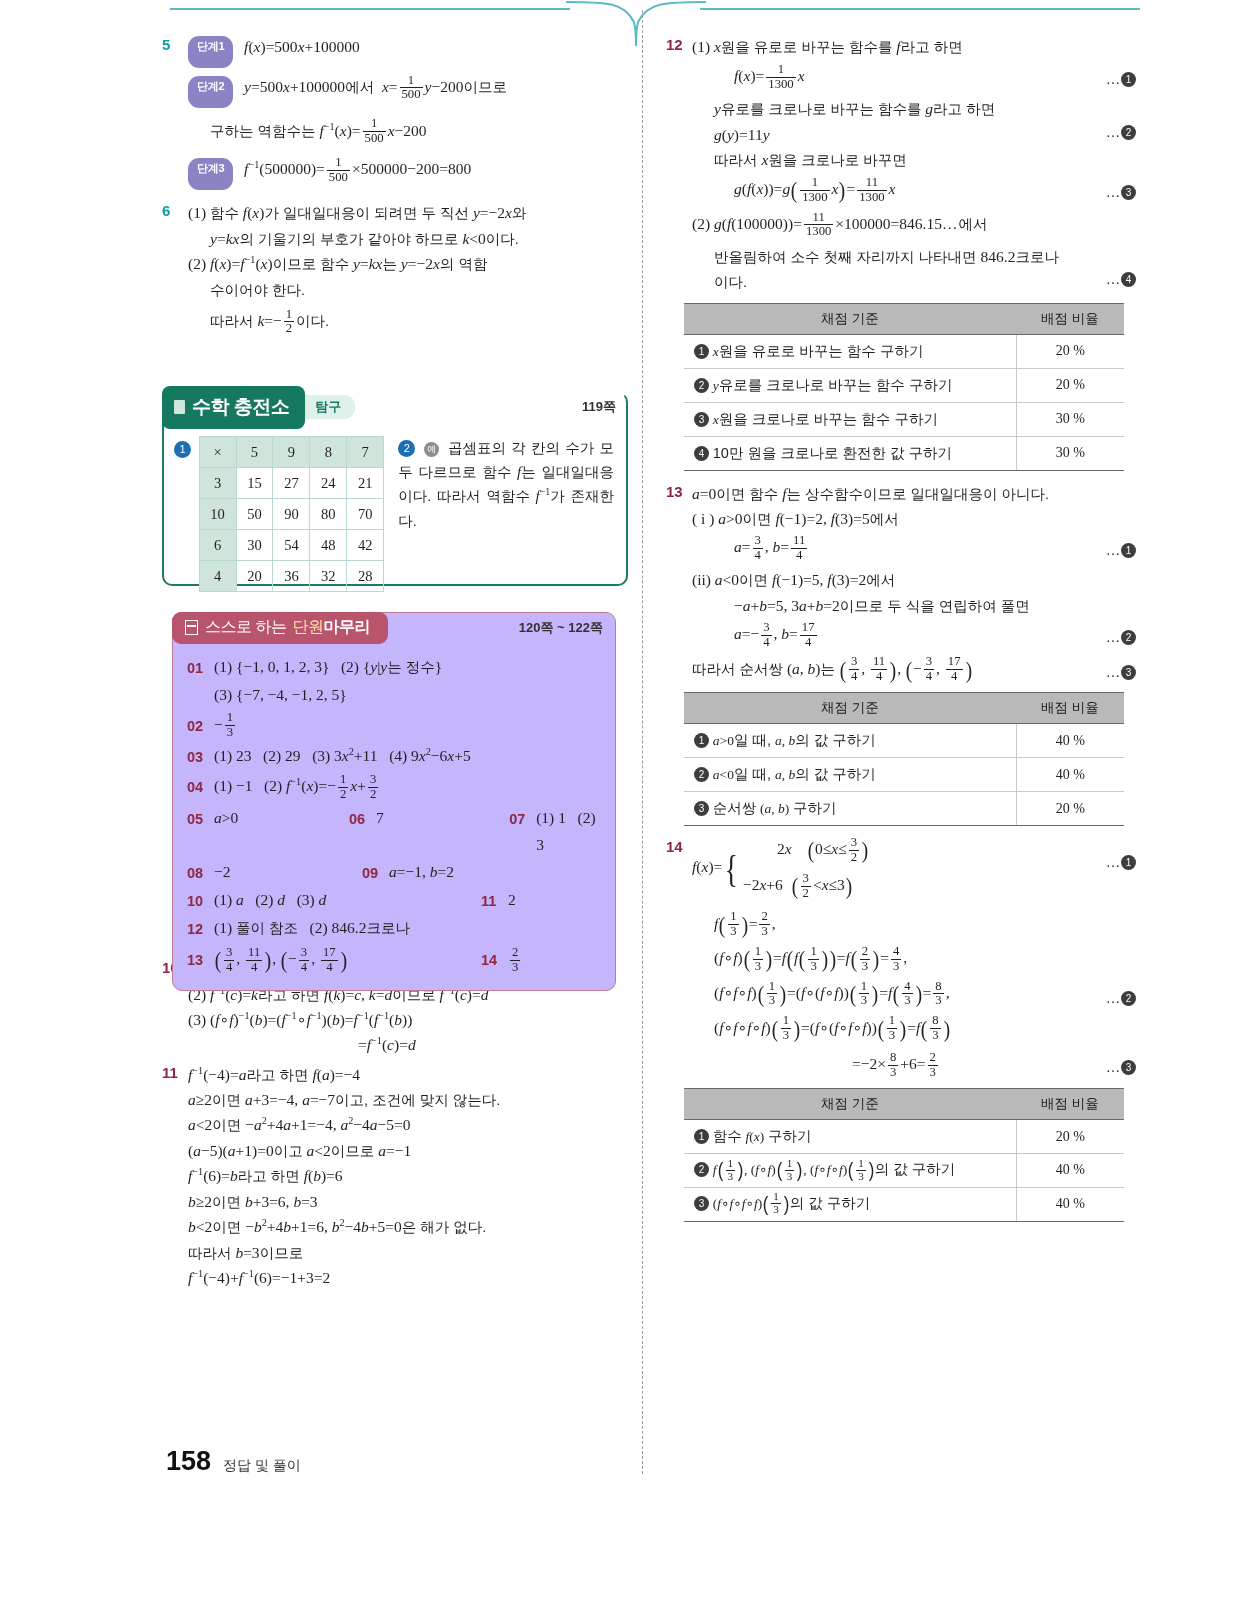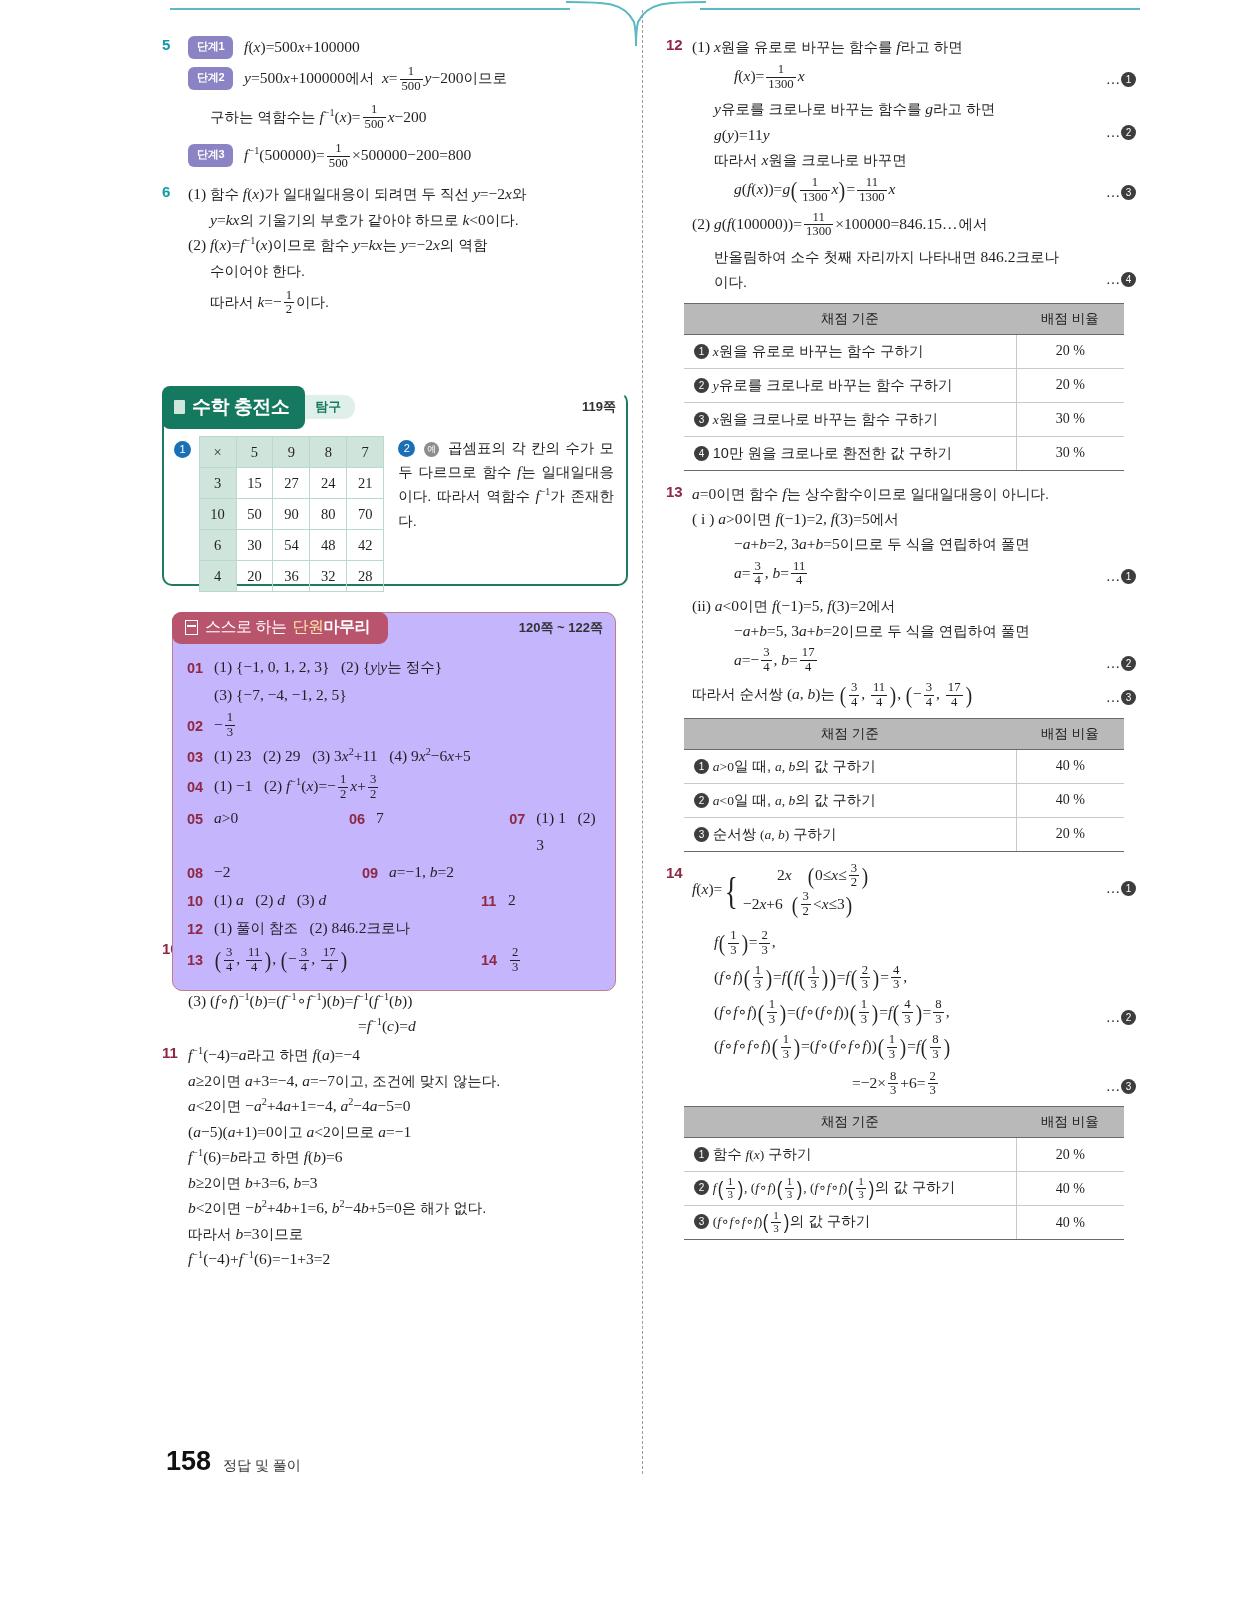--- a/index.html
+++ b/index.html
@@ -48,21 +48,21 @@
         margin:0 2px; position:relative; top:-0.04em;}
   .frac .num{border-bottom:1.1px solid #231f20; padding:0 2px;}
   .frac .den{padding:0 2px;}
 
   .paren-big{display:inline-block; font-size:1.55em; line-height:0.7;
              vertical-align:middle; font-style:normal; transform:scaleX(0.8);}
 
   
   .step{display:inline-block; background:#8b84c4; color:#fff;
         font-family:"Liberation Sans",sans-serif; font-size:11px; font-weight:bold;
-        border-radius:6px; padding:2px 9px 3px 9px; margin-right:7px;
+        border-radius:11px; padding:2px 9px 12px 9px; margin-right:7px;
         vertical-align:2px; letter-spacing:-0.3px;}
 
   
   .cnum{display:inline-block; width:15px; height:15px; line-height:15px;
         border-radius:50%; background:#3d3d3d; color:#fff; text-align:center;
         font-family:"Liberation Sans",sans-serif; font-size:10px;
         font-style:normal; vertical-align:1px;}
   .cnum.blue{background:#1b6fb5; width:17px; height:17px; line-height:17px; font-size:11px;}
   .cnum.gray{background:#8d8d8d;}
   .dots{display:inline-block; letter-spacing:1px;}
@@ -137,21 +137,21 @@
   
   .footer{position:absolute; left:166px; top:1446px; display:flex; align-items:baseline;}
   .footer .pg{font-family:"Liberation Sans",sans-serif; font-weight:bold;
         font-size:27px; color:#111;}
   .footer .lbl{font-family:"Liberation Sans",sans-serif; font-size:14px;
         color:#333; margin-left:12px;}
 
   .brace{display:inline-block; font-size:2.5em; line-height:0.55;
         vertical-align:middle; font-style:normal; transform:scaleX(0.7);}
   .cases{display:inline-flex; align-items:center; vertical-align:middle;}
-  .cases .rows{display:inline-flex; flex-direction:column; margin-left:2px;}
+  .cases .rows{display:inline-flex; flex-direction:column; gap:7px; margin-left:2px;}
 </style>
 </head>
 <body>
 
 <div class="page">
 
   <div class="top-rule left"></div>
   <div class="top-rule right"></div>
   <svg class="top-curve" viewBox="0 0 140 46">
     <path d="M0 2 C 40 2, 58 2, 68 22 C 70 30, 70 38, 70 46 C 70 38, 70 30, 72 22 C 82 2, 100 2, 140 2" fill="none" stroke="#5bb9c4" stroke-width="2"></path>
@@ -467,21 +467,20 @@
         <td class="pct">30 %</td>
       </tr>
     </tbody>
       </table>
 
     <div class="sol" style="margin-top:2px">
       <div class="sol-num maroon">13</div>
       <div class="sol-body">
         <div class="ln"><span class="m">a</span><span class="mu">=0</span><span class="ko">이면 함수</span> <span class="m">f</span><span class="ko">는 상수함수이므로 일대일대응이 아니다.</span></div>
         <div class="ln"><span class="mu">( i ) </span><span class="m">a</span><span class="mu">&gt;0</span><span class="ko">이면</span> <span class="m">f</span><span class="mu">(−1)=2, </span><span class="m">f</span><span class="mu">(3)=5</span><span class="ko">에서</span></div>
-        <div class="ln ind2"><span class="mu">−</span><span class="m">a</span><span class="mu">+</span><span class="m">b</span><span class="mu">=2, 3</span><span class="m">a</span><span class="mu">+</span><span class="m">b</span><span class="mu">=5</span><span class="ko">이므로 두 식을 연립하여 풀면</span></div>
         <div class="ln ind2 relrow" style="margin-top:3px">
           <span class="m">a</span><span class="mu">=</span><span class="frac">
               <span class="num mu">3</span>
               <span class="den mu">4</span>
             </span><span class="mu">, </span><span class="m">b</span><span class="mu">=</span><span class="frac">
               <span class="num mu">11</span>
               <span class="den mu">4</span>
             </span>
           <span class="eqref" style="top:6px"><span class="dots">…</span><span class="cnum">1</span></span>
         </div>

